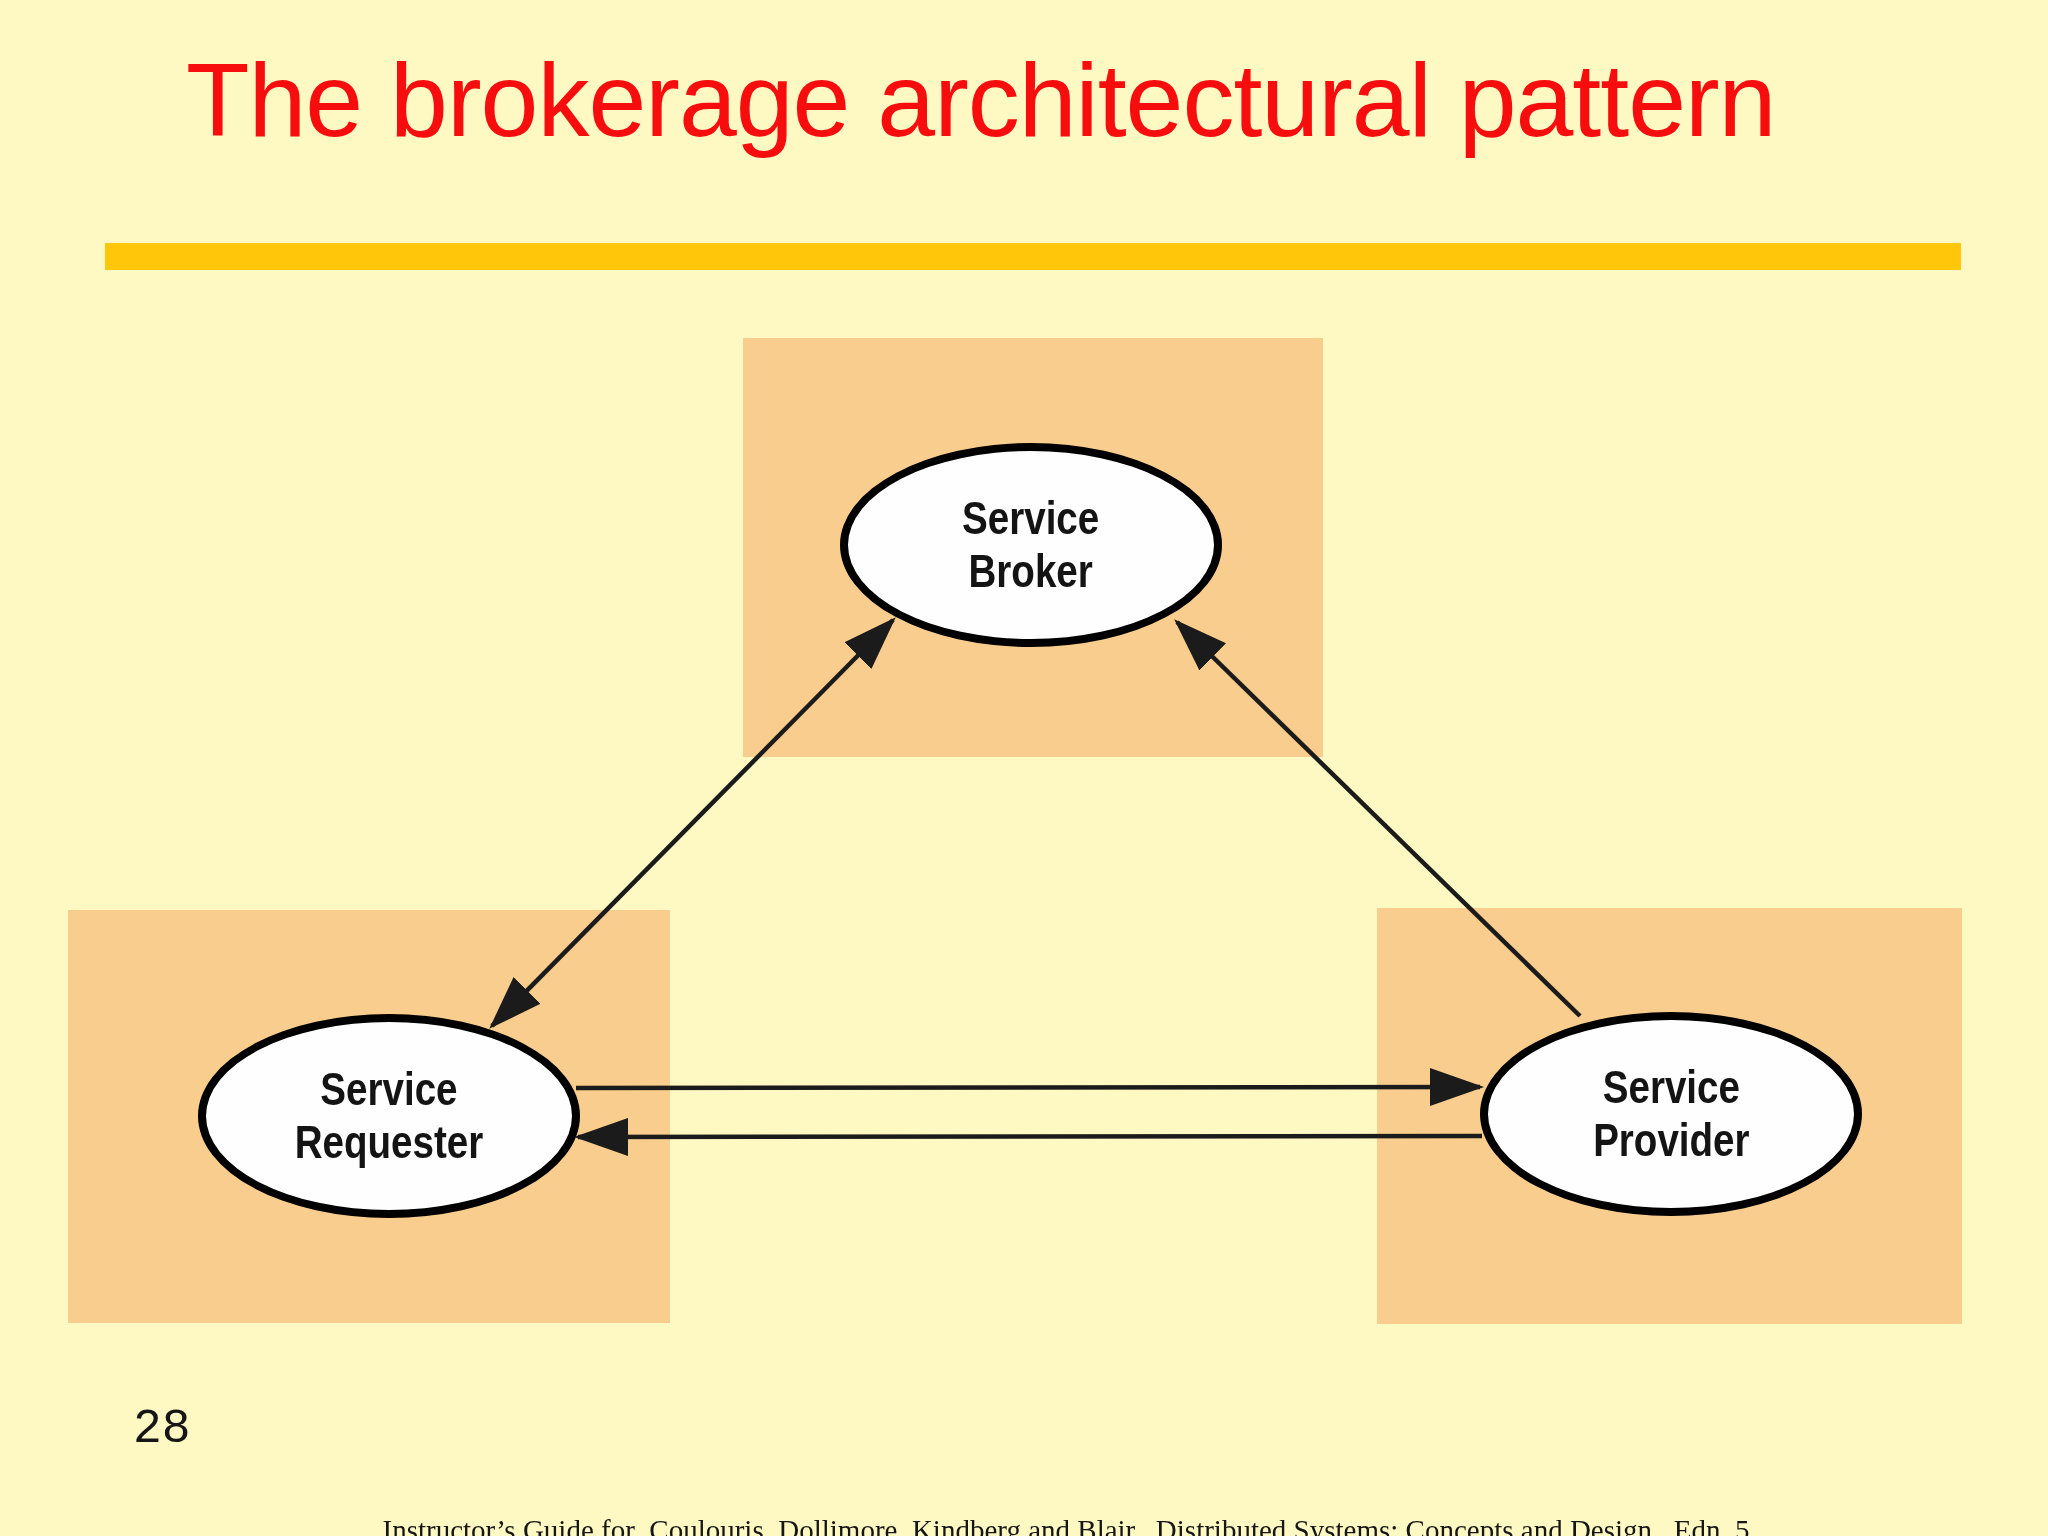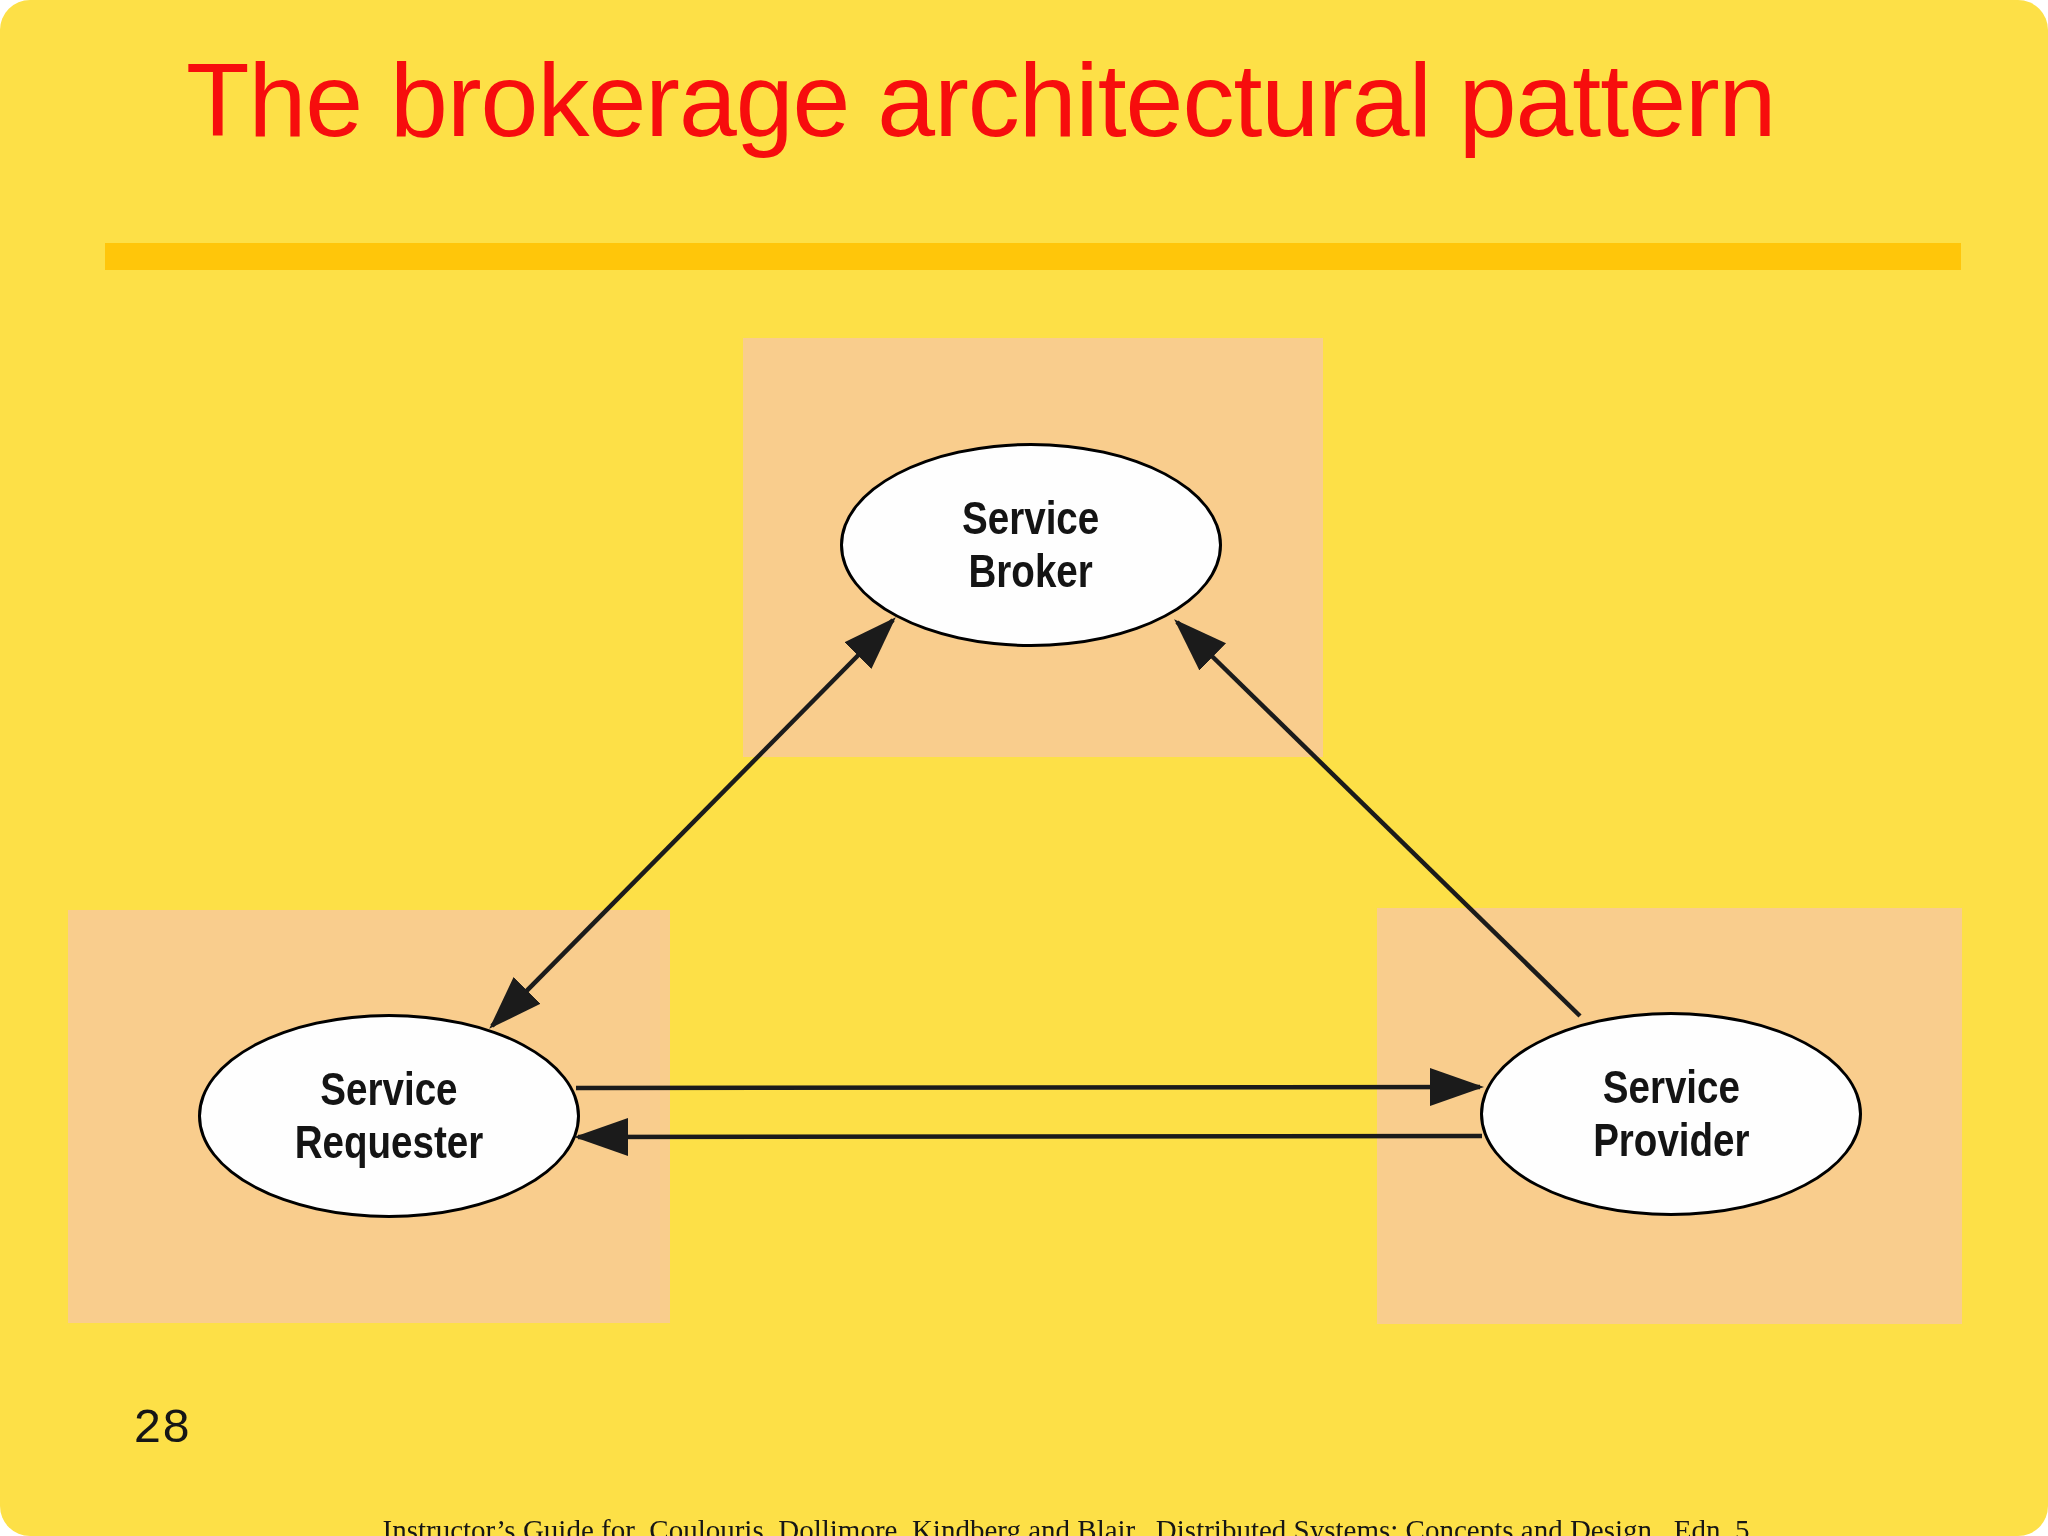--- a/index.html
+++ b/index.html
@@ -1,22 +1,21 @@
 <!DOCTYPE html>
 <html><head>
 <meta charset="utf-8">
 <style>
   html,body{margin:0;padding:0;background:#ffffff;}
   .slide{
     position:relative;
     width:2048px;height:1536px;
-    background:#fde047;
+    background:#fef9c3;
     overflow:hidden;
     font-family:"Liberation Sans",sans-serif;
-    border-radius:30px;
   }
   .title{
     position:absolute;
     left:186px;top:38px;
     font-size:104px;
     line-height:1.2;
     letter-spacing:-1px;
     color:#f70d0d;
     white-space:nowrap;
   }
@@ -31,21 +30,21 @@
     background:#f9cd8d;
     z-index:1;
   }
   .box-broker   {left:743px; top:338px; width:580px; height:419px;}
   .box-requester{left:68px;  top:910px; width:602px; height:413px;}
   .box-provider {left:1377px;top:908px; width:585px; height:416px;}
   .node{
     position:absolute;
     width:382px;height:204px;
     background:#fefefe;
-    border:3px solid #000000;
+    border:8px solid #000000;
     border-radius:50%;
     display:flex;flex-direction:column;
     align-items:center;justify-content:center;
     z-index:2;
     box-sizing:border-box;
   }
   .node-broker   {left:840px; top:443px;}
   .node-requester{left:198px; top:1014px;}
   .node-provider {left:1480px;top:1012px;}
   .node .lbl{

